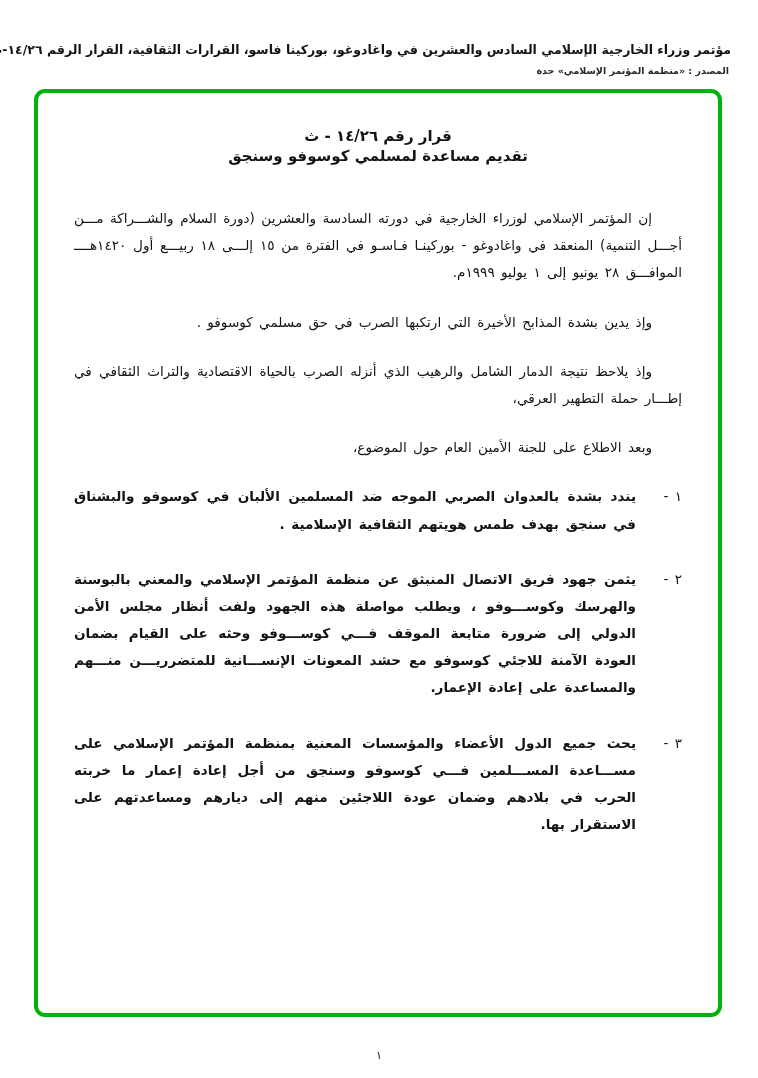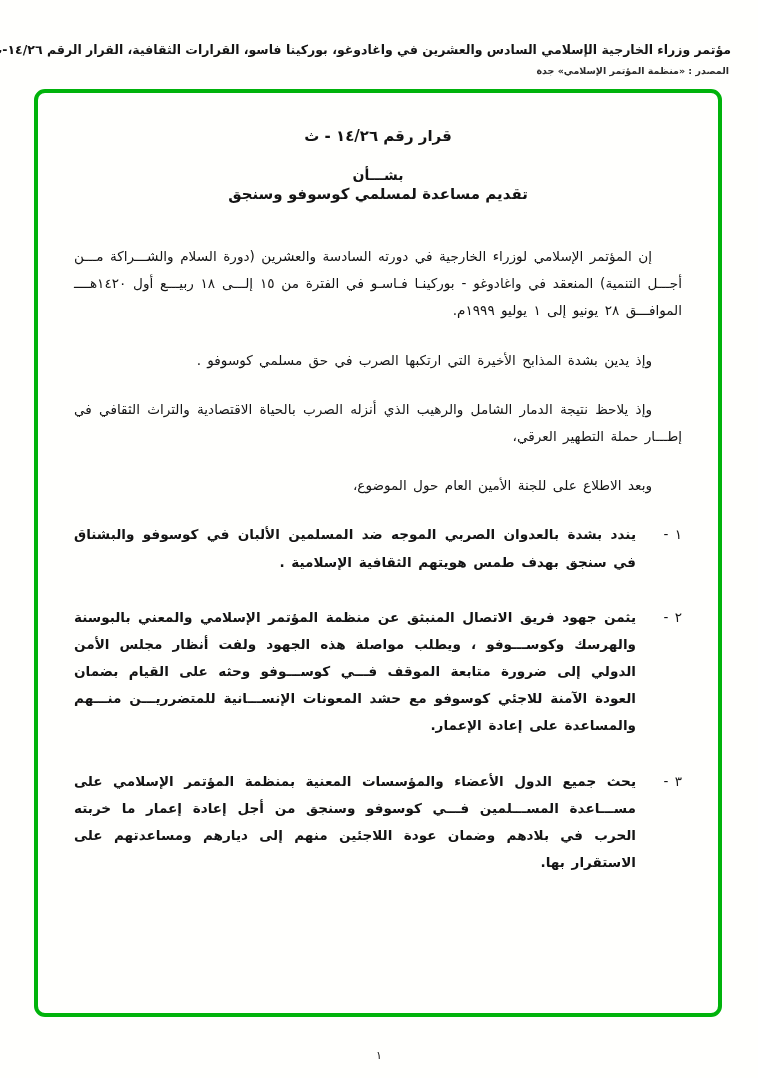--- a/index.html
+++ b/index.html
@@ -101,21 +101,20 @@
 
   <div class="top-header">
     <div class="ref-line">مؤتمر وزراء الخارجية الإسلامي السادس والعشرين في واغادوغو، بوركينا فاسو، القرارات الثقافية، القرار الرقم ١٤/٢٦-ث</div>
     <div class="src-line">المصدر :  «منظمة المؤتمر الإسلامي» جدة</div>
   </div>
 
   <div class="frame">
 
     <div class="title-block">
       <div class="title-num">قرار رقم ١٤/٢٦ - ث</div>
-      <div class="title-re">بشـــأن</div>
       <div class="title-subject">تقديم مساعدة لمسلمي كوسوفو وسنجق</div>
     </div>
 
     <div class="doc-body">
 
       <p class="para">إن المؤتمر الإسلامي لوزراء الخارجية في دورته السادسة والعشرين (دورة السلام والشـــراكة مـــن أجـــل التنمية) المنعقد في واغادوغو - بوركينـا فـاسـو في الفترة من ١٥ إلـــى ١٨ ربيـــع أول ١٤٢٠هــــ الموافـــق ٢٨ يونيو إلى ١ يوليو ١٩٩٩م.</p>
 
 
       <p class="para">وإذ يدين بشدة  المذابح الأخيرة التي ارتكبها الصرب في حق مسلمي كوسوفو .</p>
 

